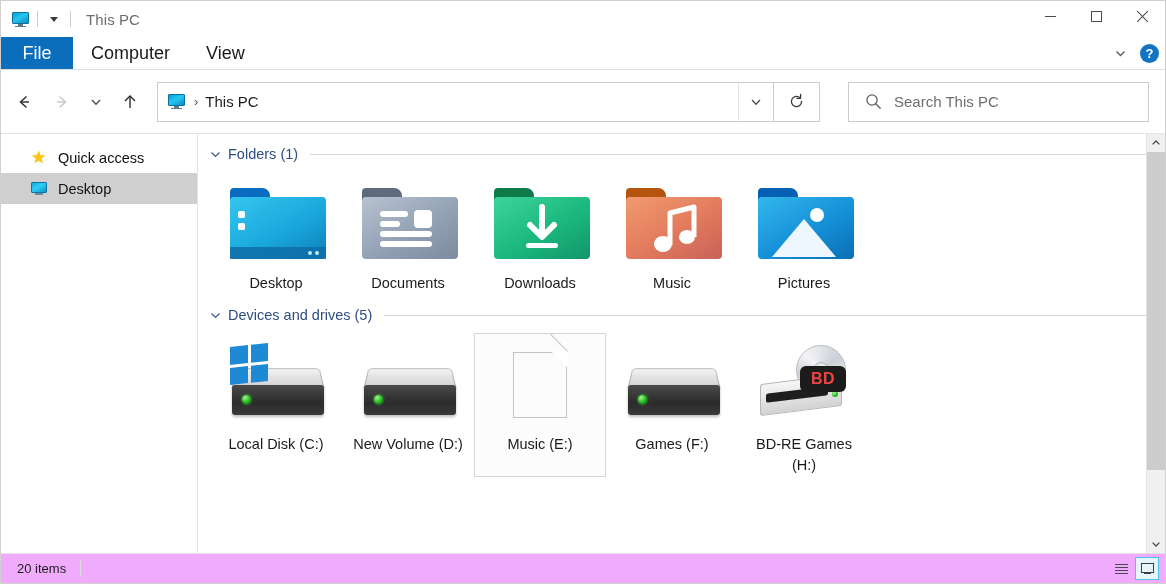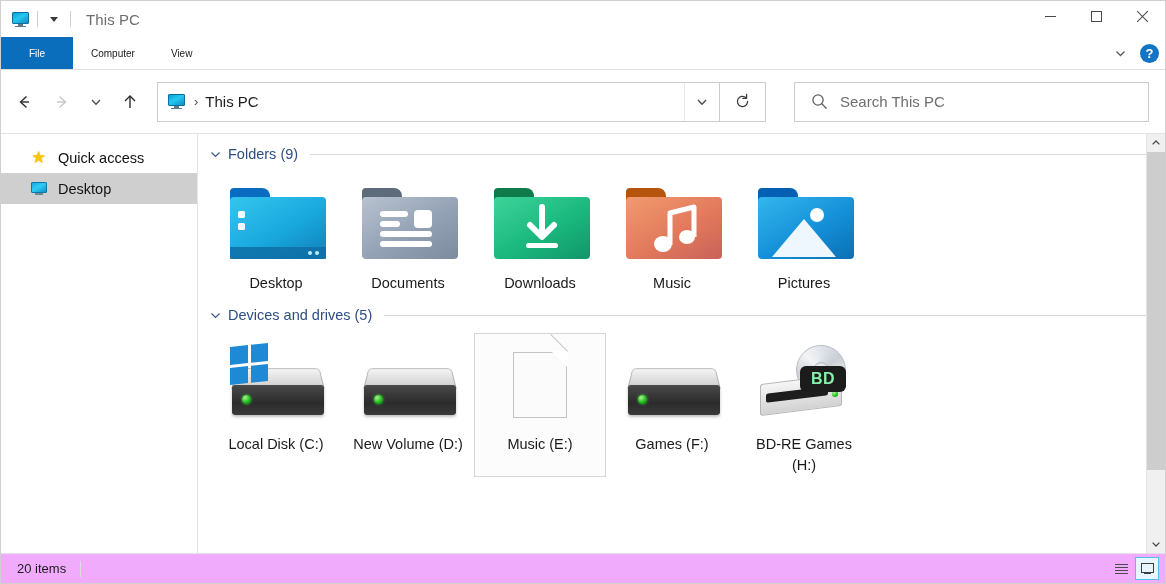--- a/index.html
+++ b/index.html
@@ -97,21 +97,21 @@
     height: 32px;
     display: flex;
     align-items: stretch;
     background: #ffffff;
     border-bottom: 1px solid #dfdfdf;
     flex: none;
     position: relative;
   }
   .tab {
     display: flex; align-items: center; justify-content: center;
-    font-size: 10px;
+    font-size: 18px;
     color: #1a1a1a;
     padding: 0 18px;
     cursor: default;
   }
   .tab.file {
     background: #0b6ebd;
     color: #ffffff;
     min-width: 72px;
     padding: 0;
   }
@@ -172,21 +172,21 @@
   }
   .refresh-btn {
     width: 46px; height: 40px;
     border: 1px solid #cccccc;
     border-left: none;
     display:flex; align-items:center; justify-content:center;
     box-sizing: border-box;
     background:#fff;
   }
   .searchbox {
-    width: 355px; height: 40px;
+    width: 301px; height: 40px;
     border: 1px solid #cccccc;
     margin-left: 28px;
     display: flex; align-items: center;
     box-sizing: border-box;
     background: #fff;
     flex: none;
   }
   .search-ico { margin: 0 12px 0 16px; display:flex; }
   .search-ph { font-size: 15px; color: #6e6e6e; }
 
@@ -380,21 +380,21 @@
   }
   .optical .oled {
     position: absolute; left: 76px; top: 46px;
     width: 6px; height: 6px; border-radius: 50%;
     background: radial-gradient(circle at 35% 30%, #b5f79a, #1bbc1b 60%, #0a8b0a);
   }
   .optical .bdbadge {
     position: absolute; left: 44px; top: 21px;
     width: 46px; height: 26px;
     background: #1c1c1c; border-radius: 6px;
-    color: #86efac;
+    color: #ef4444;
     font-size: 16px; font-weight: bold;
     display: flex; align-items: center; justify-content: center;
     letter-spacing: 0.5px;
     font-family: "Liberation Sans", sans-serif;
   }
 
   
   .vscroll {
     position: absolute; right: 0; top: 0; bottom: 0;
     width: 19px;
@@ -581,21 +581,21 @@
     </div>
 
     <div class="content">
 
       <div class="group-header">
         <div class="grp-chev">
           <svg width="11" height="11" viewBox="0 0 11 11">
               <path d="M1.5 3.5 L5.5 7.5 L9.5 3.5" stroke="#3a5a8c" stroke-width="1.2" fill="none"></path>
             </svg>
         </div>
-        <div class="grp-title">Folders (9)</div>
+        <div class="grp-title">Folders (1)</div>
         <div class="grp-line"></div>
       </div>
 
       <div class="tiles">
 
         <div class="tile">
           <div class="tile-icon">
             <div class="folder">
               <div class="tab-top" style="background:#0a6cc0;"></div>
               <div class="body-f" style="background:linear-gradient(150deg,#35c6ee 0%,#19a8dd 55%,#0f7fb8 100%);"></div>

